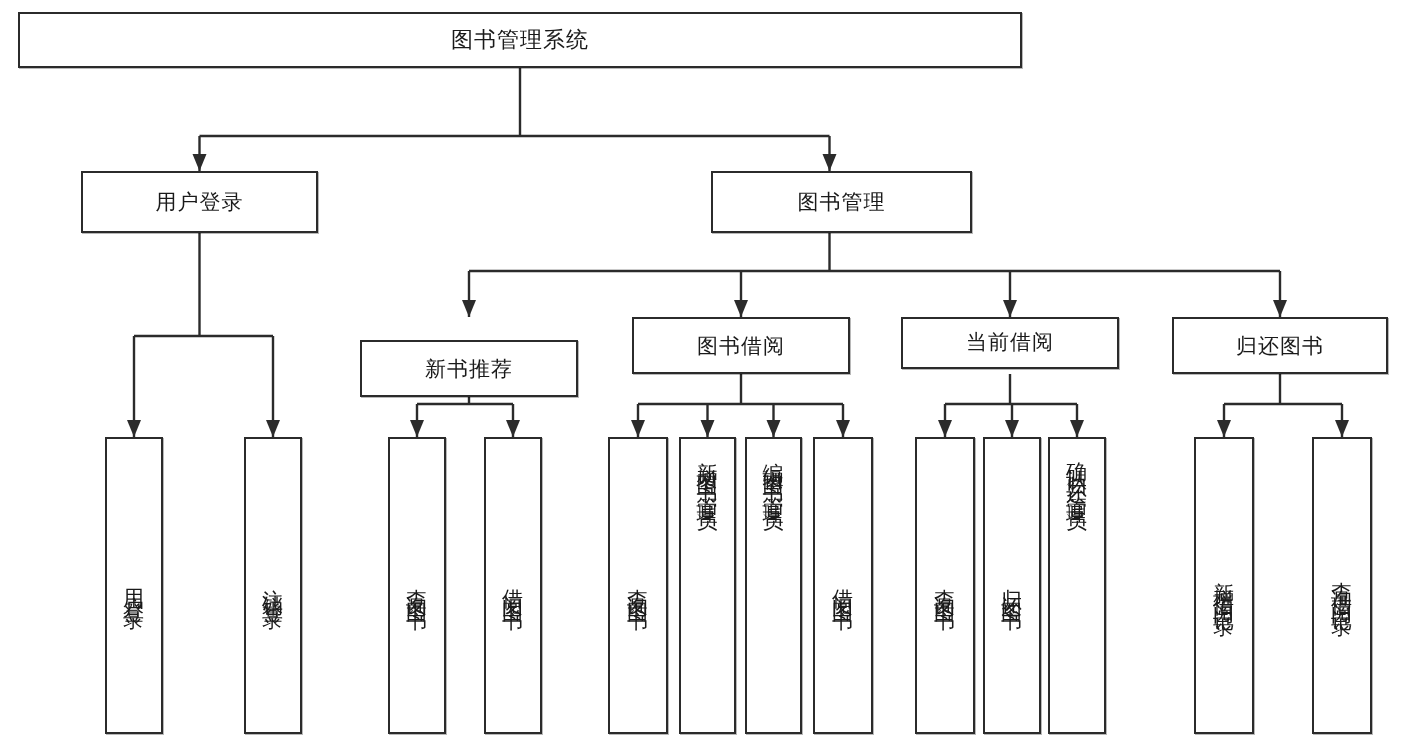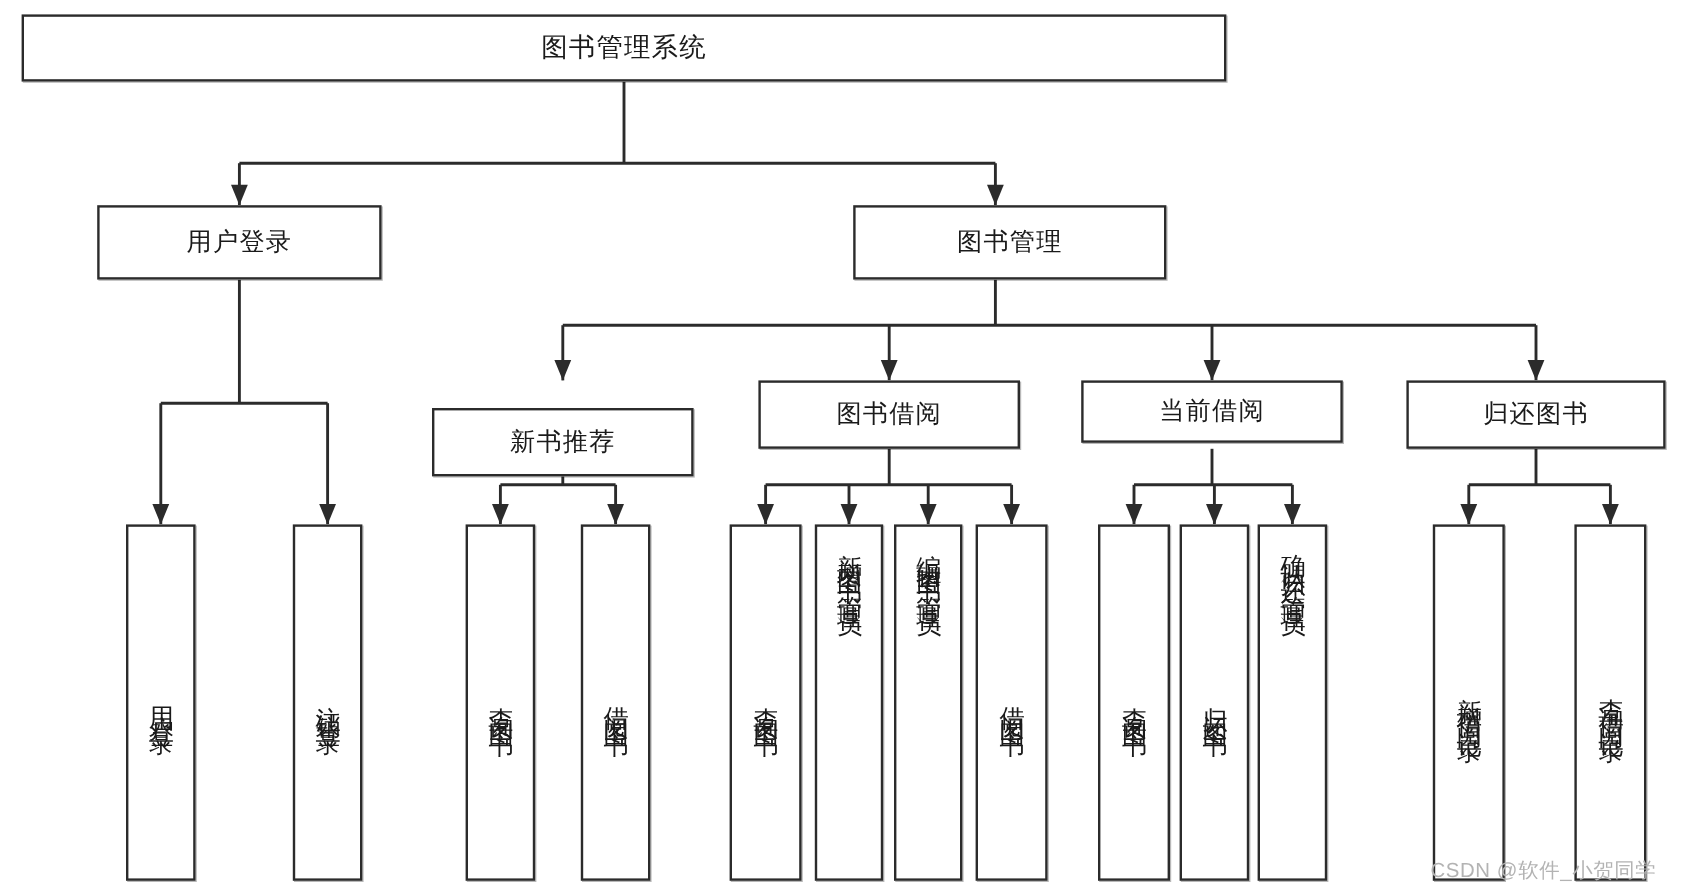--- a/index.html
+++ b/index.html
@@ -189,14 +189,13 @@
       <div class="node-box vertical" style="left: 1048px; top: 437px; width: 58px; height: 297px; border-color: rgb(43, 43, 43); background: rgb(255, 255, 255);">
         <span class="node-label" style="color: rgb(26, 26, 26);">确认归还（管理员）</span>
       </div>
       <div class="node-box vertical centered" style="left: 1194px; top: 437px; width: 60px; height: 297px; border-color: rgb(43, 43, 43); background: rgb(255, 255, 255);">
         <span class="node-label" style="color: rgb(26, 26, 26);">新增借阅记录</span>
       </div>
       <div class="node-box vertical centered" style="left: 1312px; top: 437px; width: 60px; height: 297px; border-color: rgb(43, 43, 43); background: rgb(255, 255, 255);">
         <span class="node-label" style="color: rgb(26, 26, 26);">查询借阅记录</span>
       </div>
     </div>
-  <div class="watermark" style="left: 1192px; top: 714px; color: rgb(179, 179, 179);">CSDN @软件_小贺同学</div>
 </div>
 
 </body></html>

